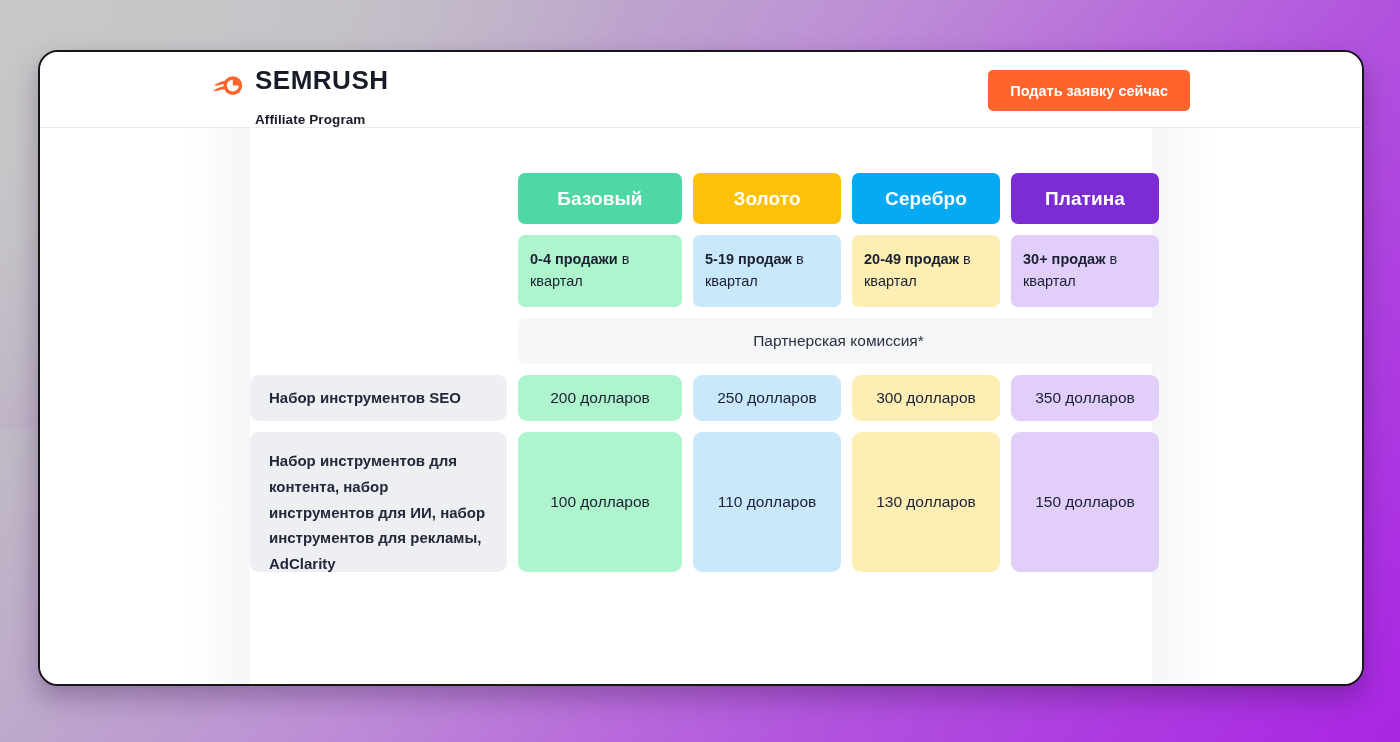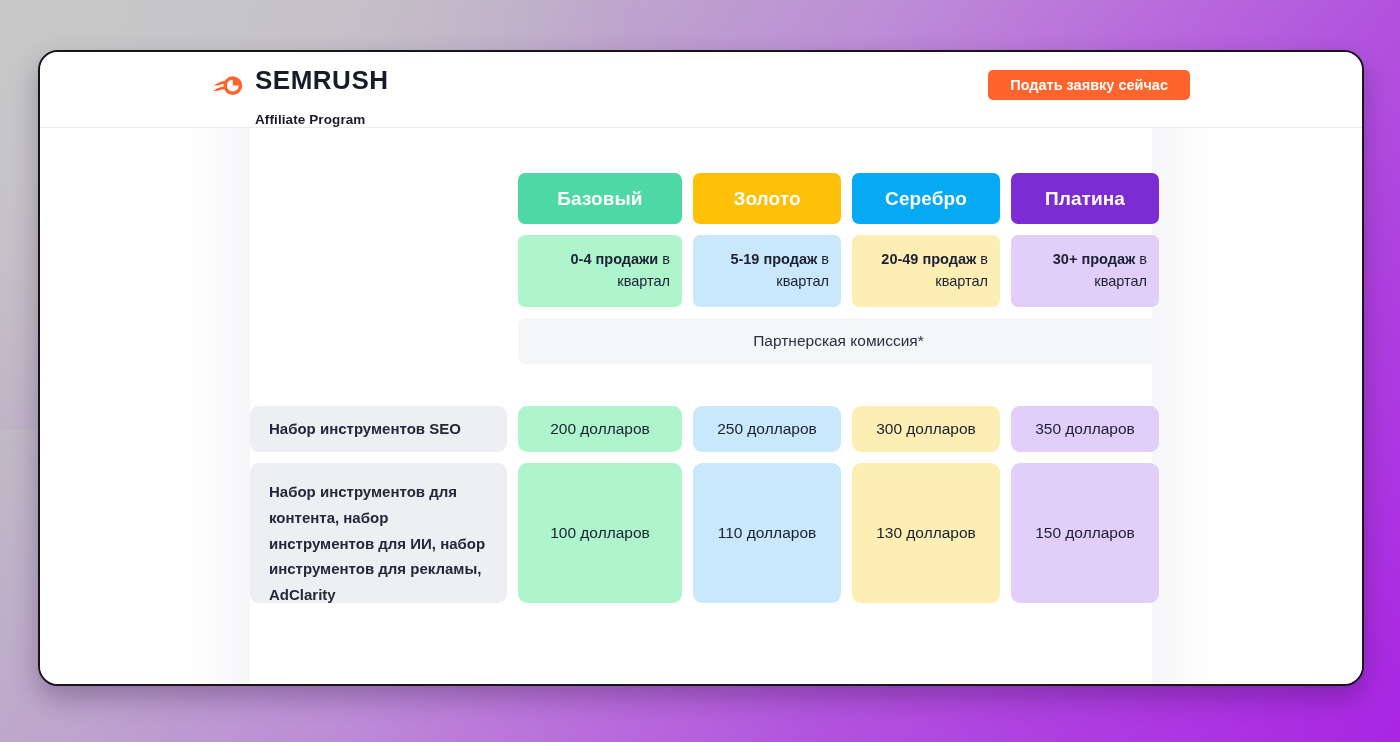--- a/index.html
+++ b/index.html
@@ -88,21 +88,21 @@
     font-weight: 700;
     color: #181c29;
     letter-spacing: 0.1px;
     margin-top: 18px;
   }
 
   .cta-button {
     position: absolute;
     right: 172px;
     top: 18px;
-    height: 30px;
+    height: 41px;
     padding: 0 22px;
     display: flex;
     align-items: center;
     justify-content: center;
     background: #ff642d;
     color: #ffffff;
     font-size: 14.5px;
     font-weight: 700;
     border: none;
     border-radius: 5px;
@@ -164,21 +164,21 @@
     letter-spacing: 0.1px;
   }
 
   
   .tier-sales {
     height: 72px;
     border-radius: 7px;
     display: flex;
     align-items: center;
     justify-content: center;
-    text-align: right;
+    text-align: left;
     padding: 12px 12px;
     font-size: 14.5px;
     color: #1b2033;
     line-height: 1.5;
   }
   .tier-sales b { font-weight: 700; }
   .tier-sales .light { font-weight: 400; }
 
   
   .commission-banner {
@@ -222,21 +222,21 @@
   .t-silver { background: #05a9f4; }
   .t-gold   { background: #ffc107; }
   .t-plat   { background: #7b2cd3; }
 
   .p-basic  { background: #aef5cd; }
   .p-silver { background: #cae8fb; }
   .p-gold   { background: #fdefb3; }
   .p-plat   { background: #e1cef9; }
 
   
-  .h-row1 { height: 46px; margin-top: 31px; }
+  .h-row1 { height: 46px; }
   .h-row2 { height: 140px; }
   .h-row3 { height: 140px; }
 </style>
 </head>
 <body>
 
 <div id="backdrop">
   <div id="backdrop-tl"></div>
 </div>
 

